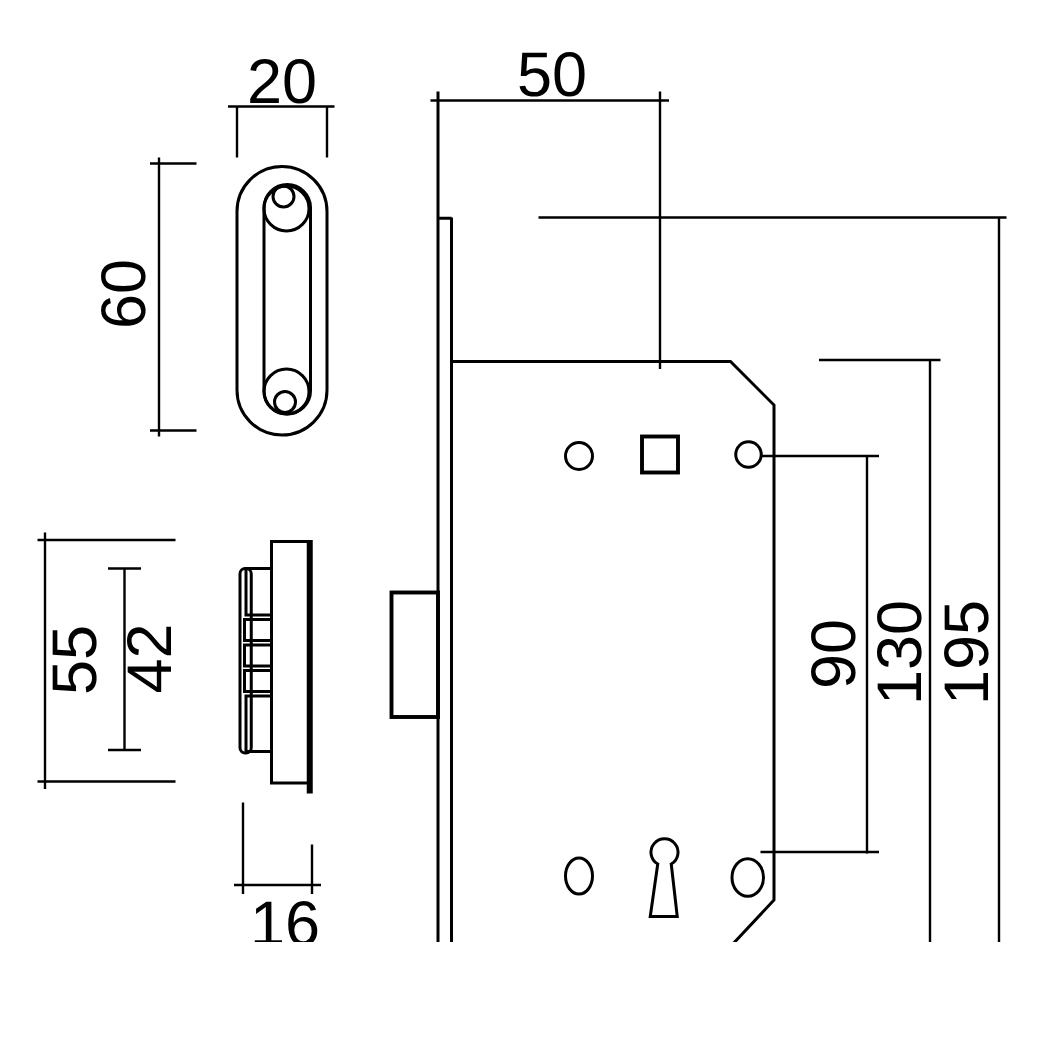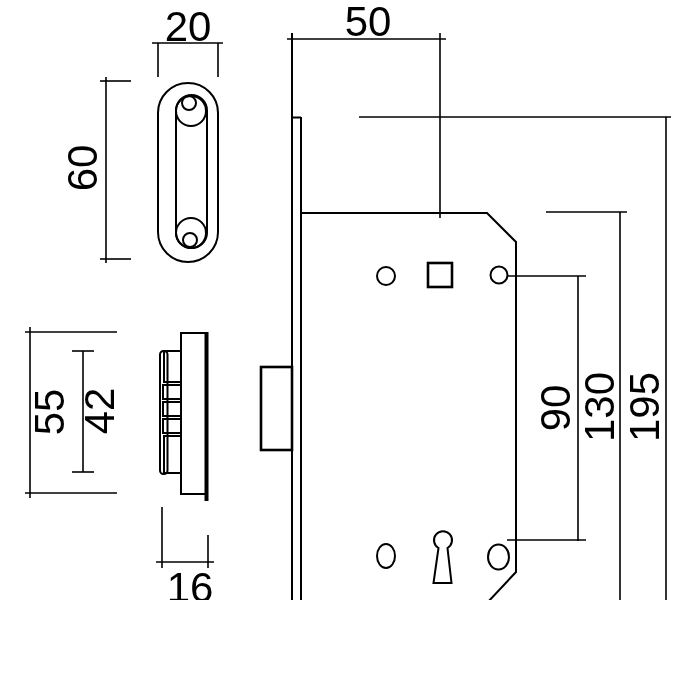--- a/index.html
+++ b/index.html
@@ -9,20 +9,21 @@
     height: 700px;
     background: var(--bg, #ffffff);
     font-family: "Liberation Sans", sans-serif;
   }
   #canvas {
     position: relative;
     width: 700px;
     height: 600px;
     background: var(--bg, #ffffff);
     overflow: hidden;
+    margin-top: 28px;
   }
   svg { display: block; }
   .stroke {
     fill: none;
     stroke: var(--line, #000000);
     stroke-width: 2;
   }
   .thick  { stroke-width: 4; }
   .med    { stroke-width: 2.6; }
   .dim {

